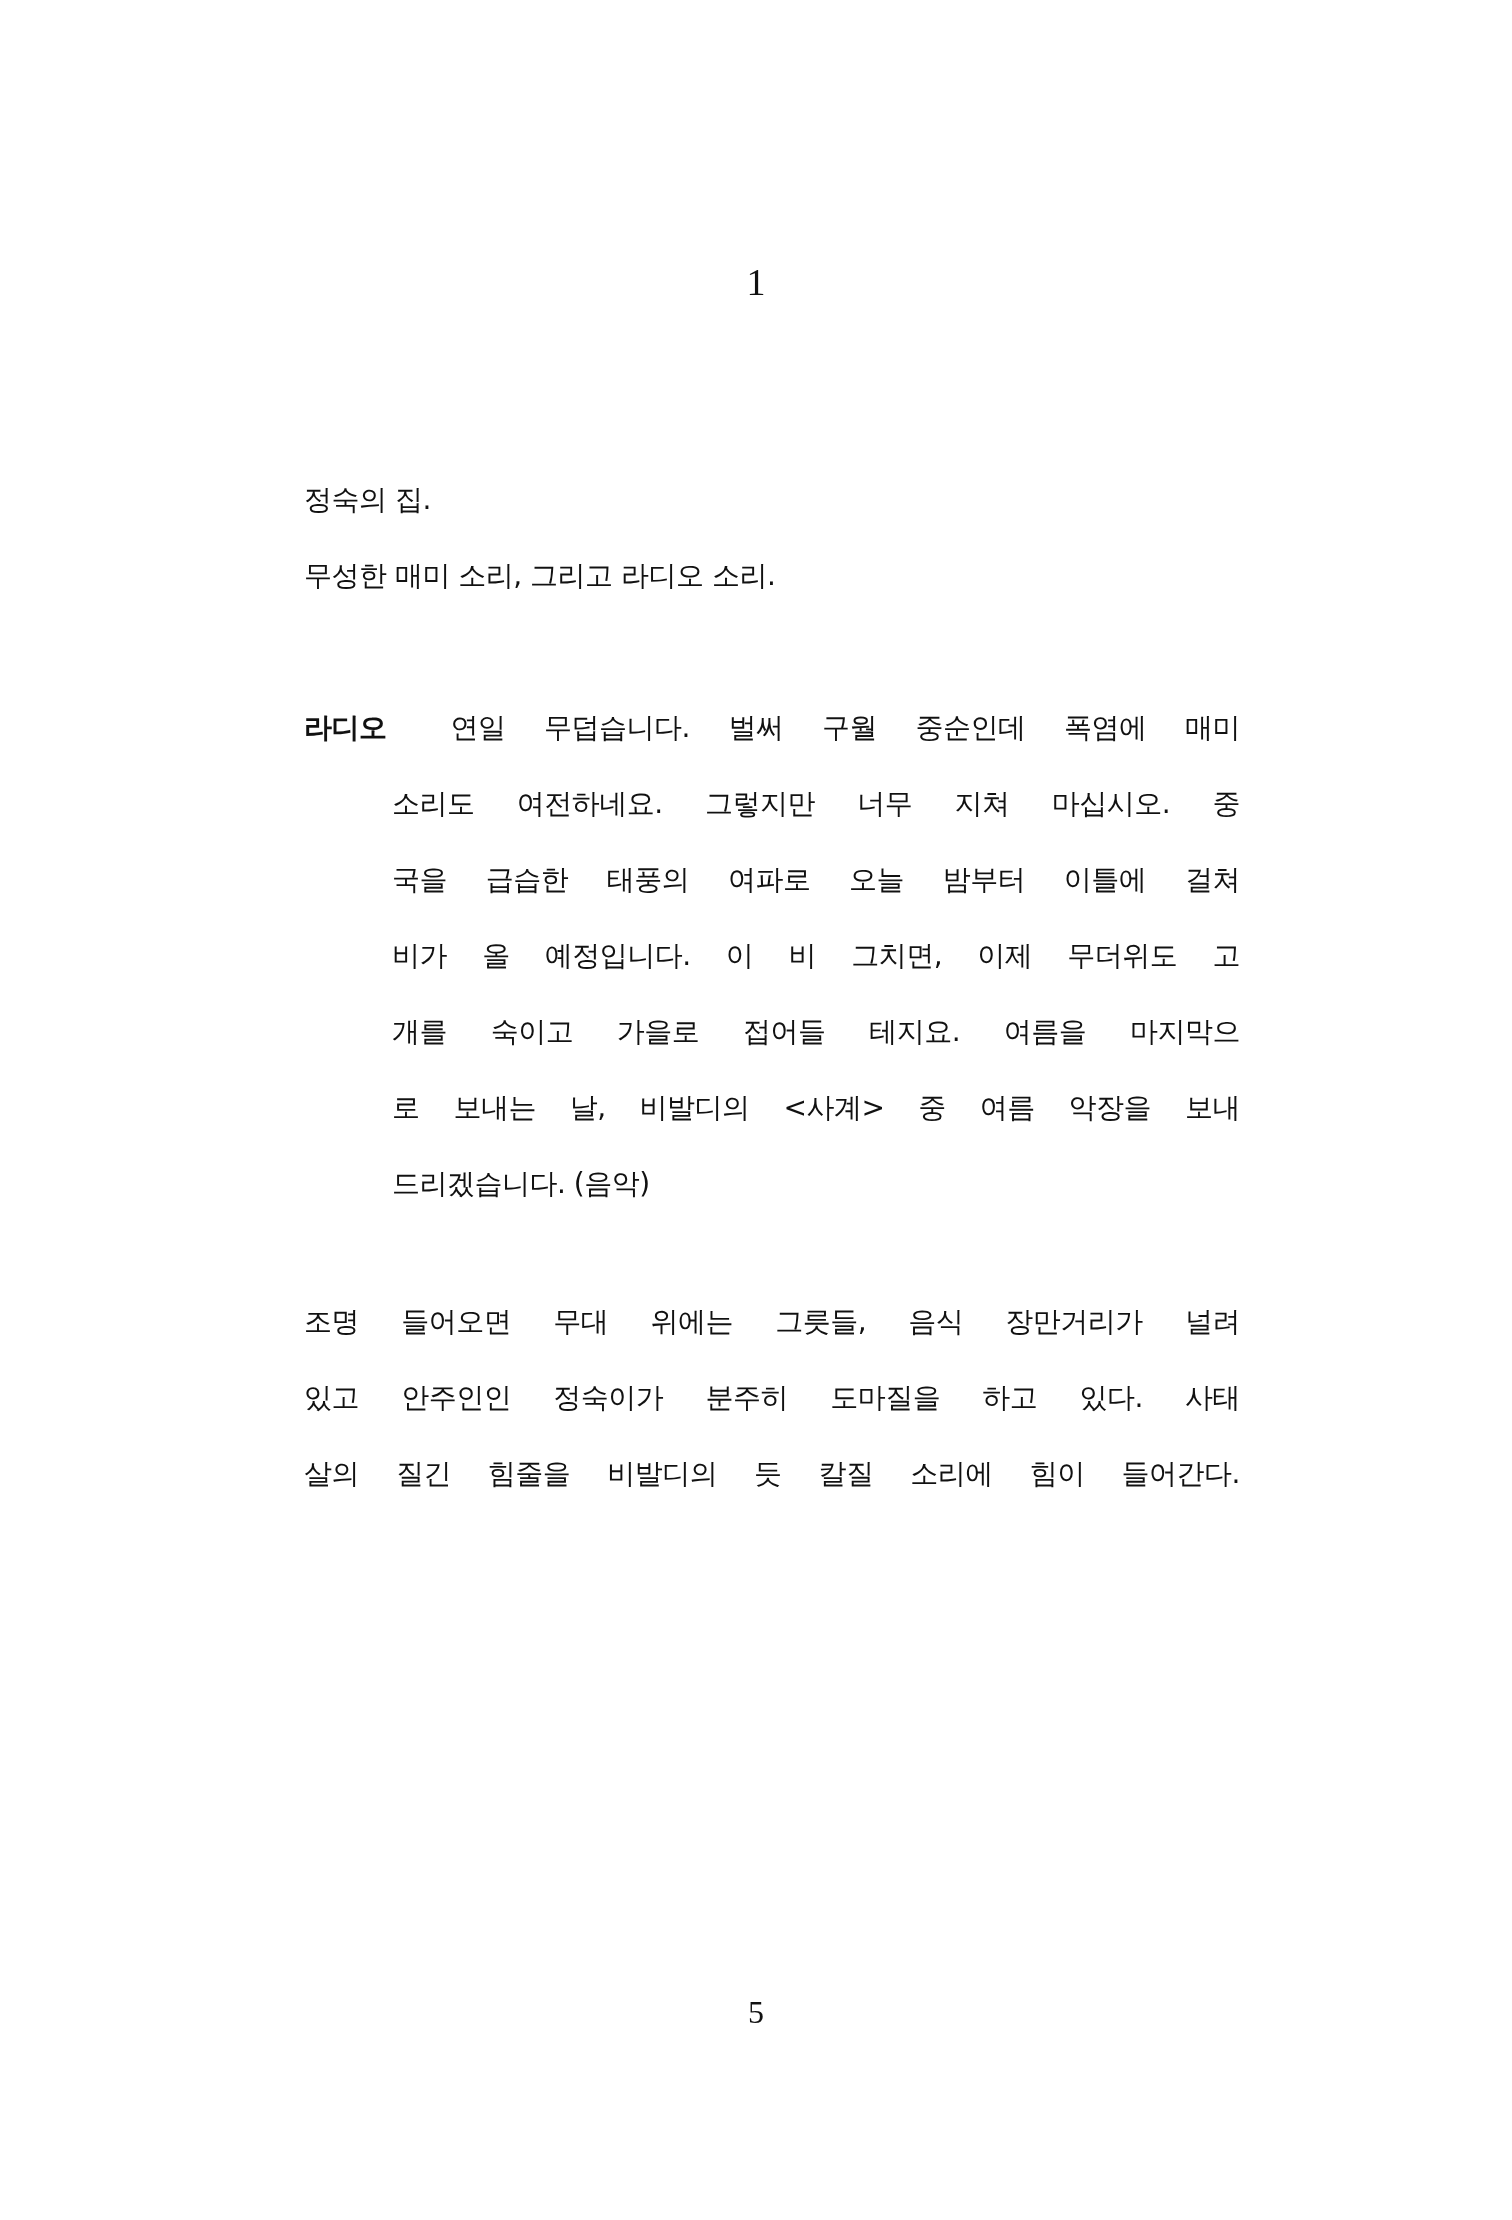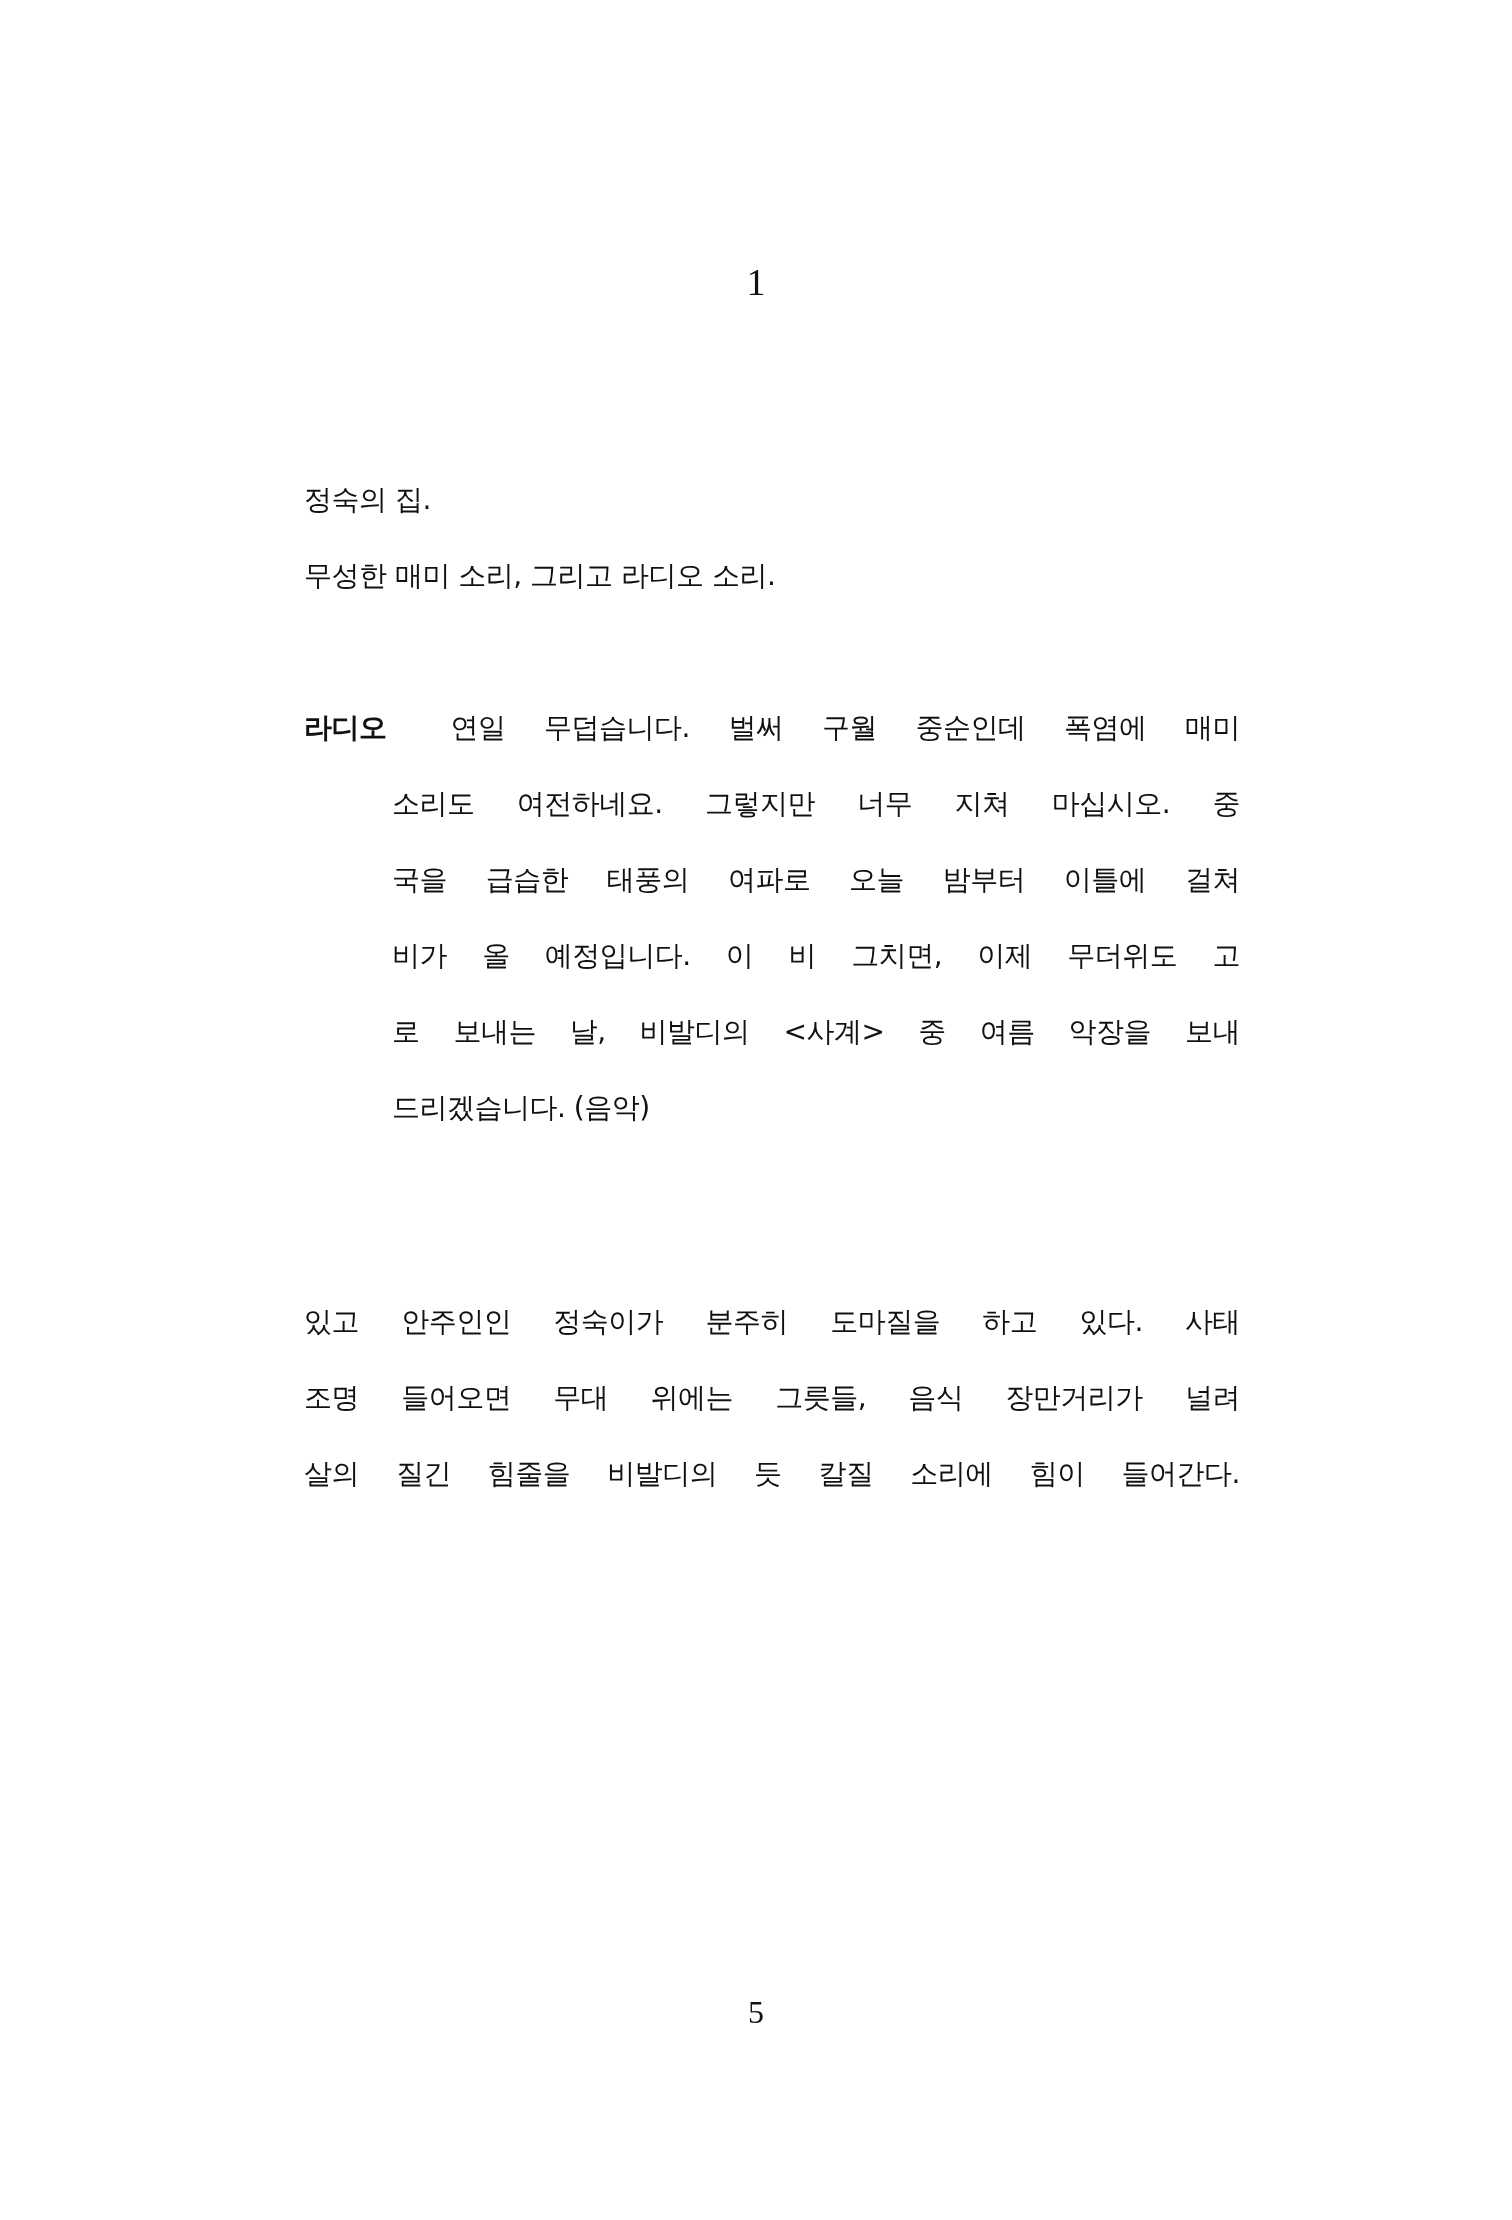--- a/index.html
+++ b/index.html
@@ -85,23 +85,24 @@
 </div>
 
 <div class="block dialogue">
   <div class="speaker-line">
     <span class="speaker">라디오</span>
     <span class="first-text">연일 무덥습니다. 벌써 구월 중순인데 폭염에 매미</span>
   </div>
   <span class="line cont">소리도 여전하네요. 그렇지만 너무 지쳐 마십시오. 중</span>
   <span class="line cont">국을 급습한 태풍의 여파로 오늘 밤부터 이틀에 걸쳐</span>
   <span class="line cont">비가 올 예정입니다. 이 비 그치면, 이제 무더위도 고</span>
+  <span class="line cont">개를 숙이고 가을로 접어들 테지요. 여름을 마지막으</span>
   <span class="line cont">로 보내는 날, 비발디의 &lt;사계&gt; 중 여름 악장을 보내</span>
   <span class="line cont last">드리겠습니다. (음악)</span>
 </div>
 
 <div class="block direction-2">
+  <span class="line">조명 들어오면 무대 위에는 그릇들, 음식 장만거리가 널려</span>
   <span class="line">있고 안주인인 정숙이가 분주히 도마질을 하고 있다. 사태</span>
-  <span class="line">조명 들어오면 무대 위에는 그릇들, 음식 장만거리가 널려</span>
   <span class="line">살의 질긴 힘줄을 비발디의 듯 칼질 소리에 힘이 들어간다.</span>
 </div>
 
 <div class="page-number">5</div>
 
 </body></html>

